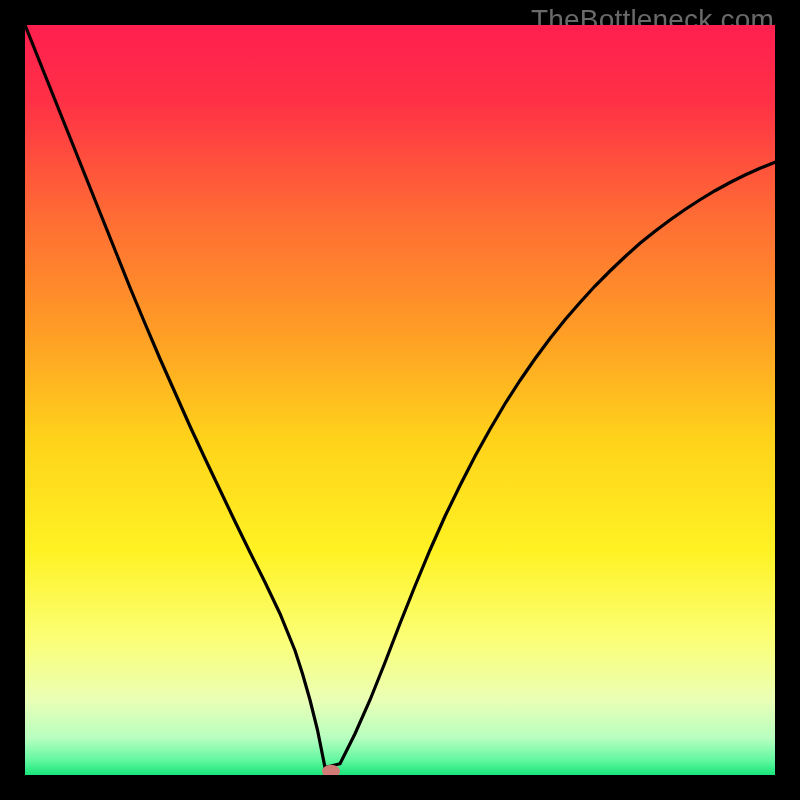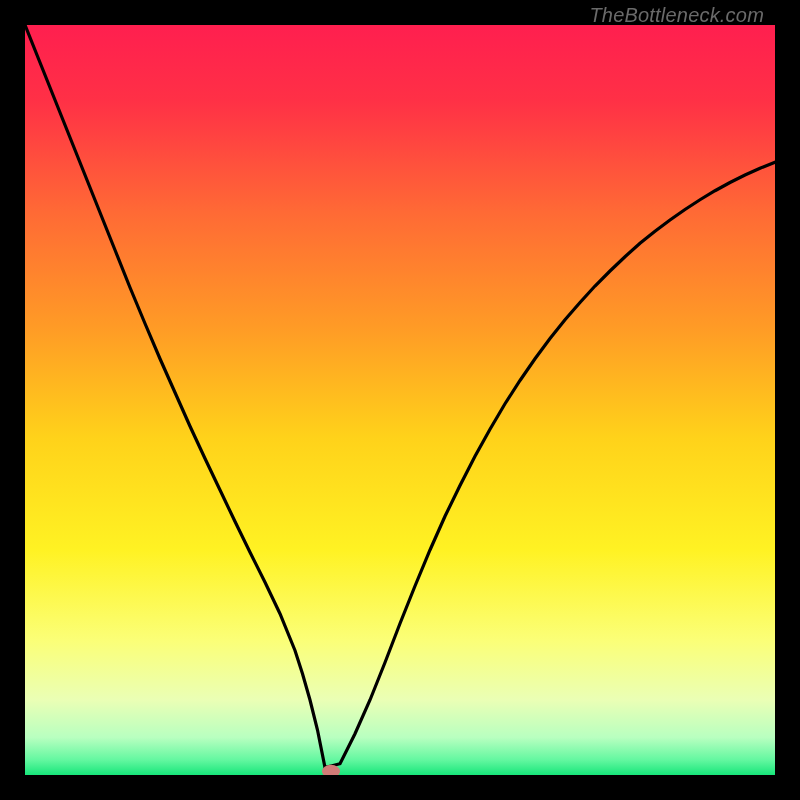--- a/index.html
+++ b/index.html
@@ -13,26 +13,25 @@
   }
   .outer {
     width: 800px;
     height: 800px;
     background: #000;
     position: relative;
   }
   .watermark {
     position: absolute;
     top: 4px;
-    right: 36px;
+    right: 26px;
     color: #6a6a6a;
-    font-size: 20px;
+    font-size: 28px;
     font-weight: 500;
     letter-spacing: 0.2px;
-    font-style: italic;
   }
   .plot {
     position: absolute;
     left: 25px;
     top: 25px;
     width: 750px;
     height: 750px;
   }
 </style>
 </head>

